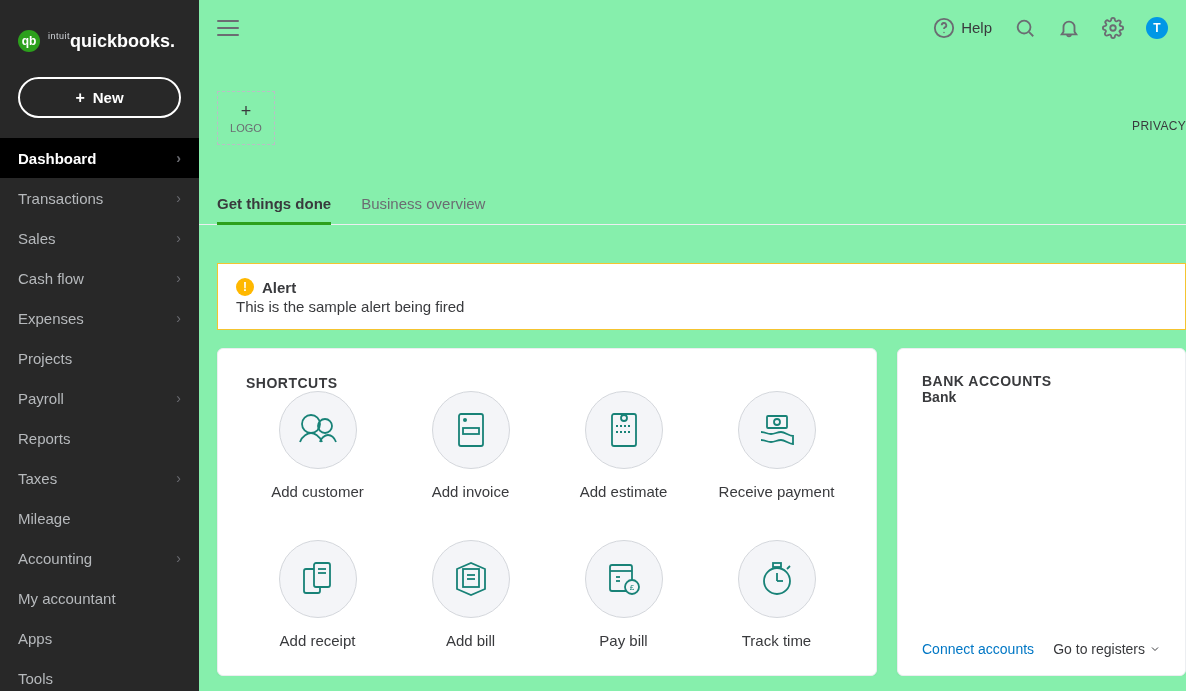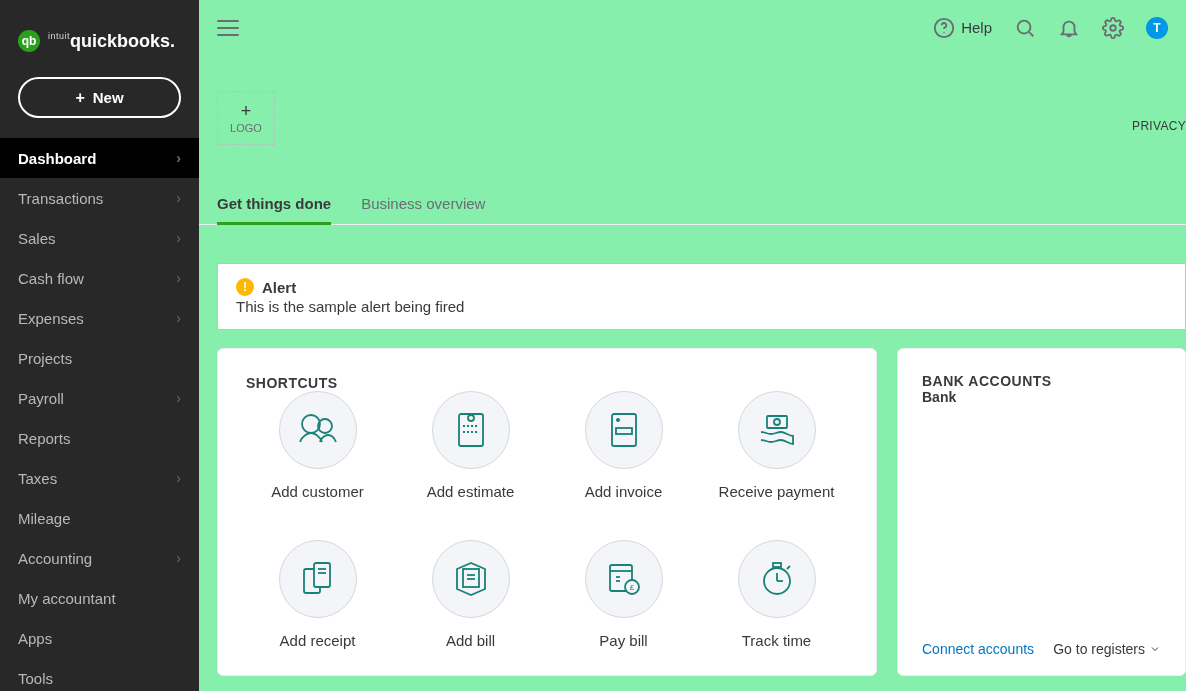--- a/index.html
+++ b/index.html
@@ -221,32 +221,32 @@
               <div class="shortcut-circle">
                 <svg class="sc-svg" width="48" height="48" viewBox="0 0 48 48">
                   <use href="#people-icon"></use>
                 </svg>
               </div>
               <div class="shortcut-label">Add customer</div>
             </div>
             <div class="shortcut">
               <div class="shortcut-circle">
                 <svg class="sc-svg" width="48" height="48" viewBox="0 0 48 48">
+                  <use href="#invoice-icon"></use>
+                </svg>
+              </div>
+              <div class="shortcut-label">Add invoice</div>
+            </div>
+            <div class="shortcut">
+              <div class="shortcut-circle">
+                <svg class="sc-svg" width="48" height="48" viewBox="0 0 48 48">
                   <use href="#estimate-icon"></use>
                 </svg>
               </div>
               <div class="shortcut-label">Add estimate</div>
-            </div>
-            <div class="shortcut">
-              <div class="shortcut-circle">
-                <svg class="sc-svg" width="48" height="48" viewBox="0 0 48 48">
-                  <use href="#invoice-icon"></use>
-                </svg>
-              </div>
-              <div class="shortcut-label">Add invoice</div>
             </div>
             <div class="shortcut">
               <div class="shortcut-circle">
                 <svg class="sc-svg" width="48" height="48" viewBox="0 0 48 48">
                   <use href="#payment-icon"></use>
                 </svg>
               </div>
               <div class="shortcut-label">Receive payment</div>
             </div>
             <div class="shortcut">

